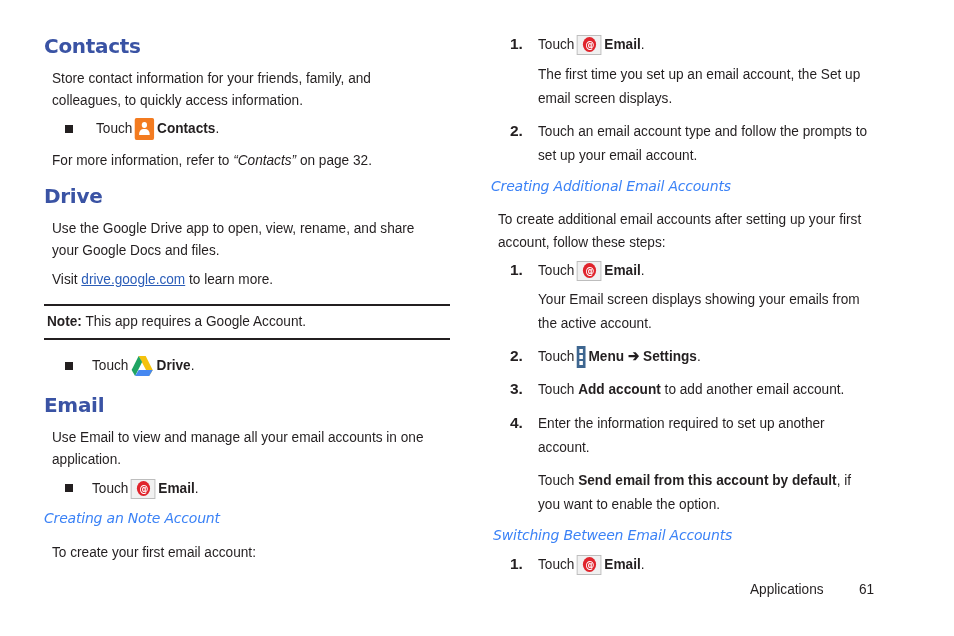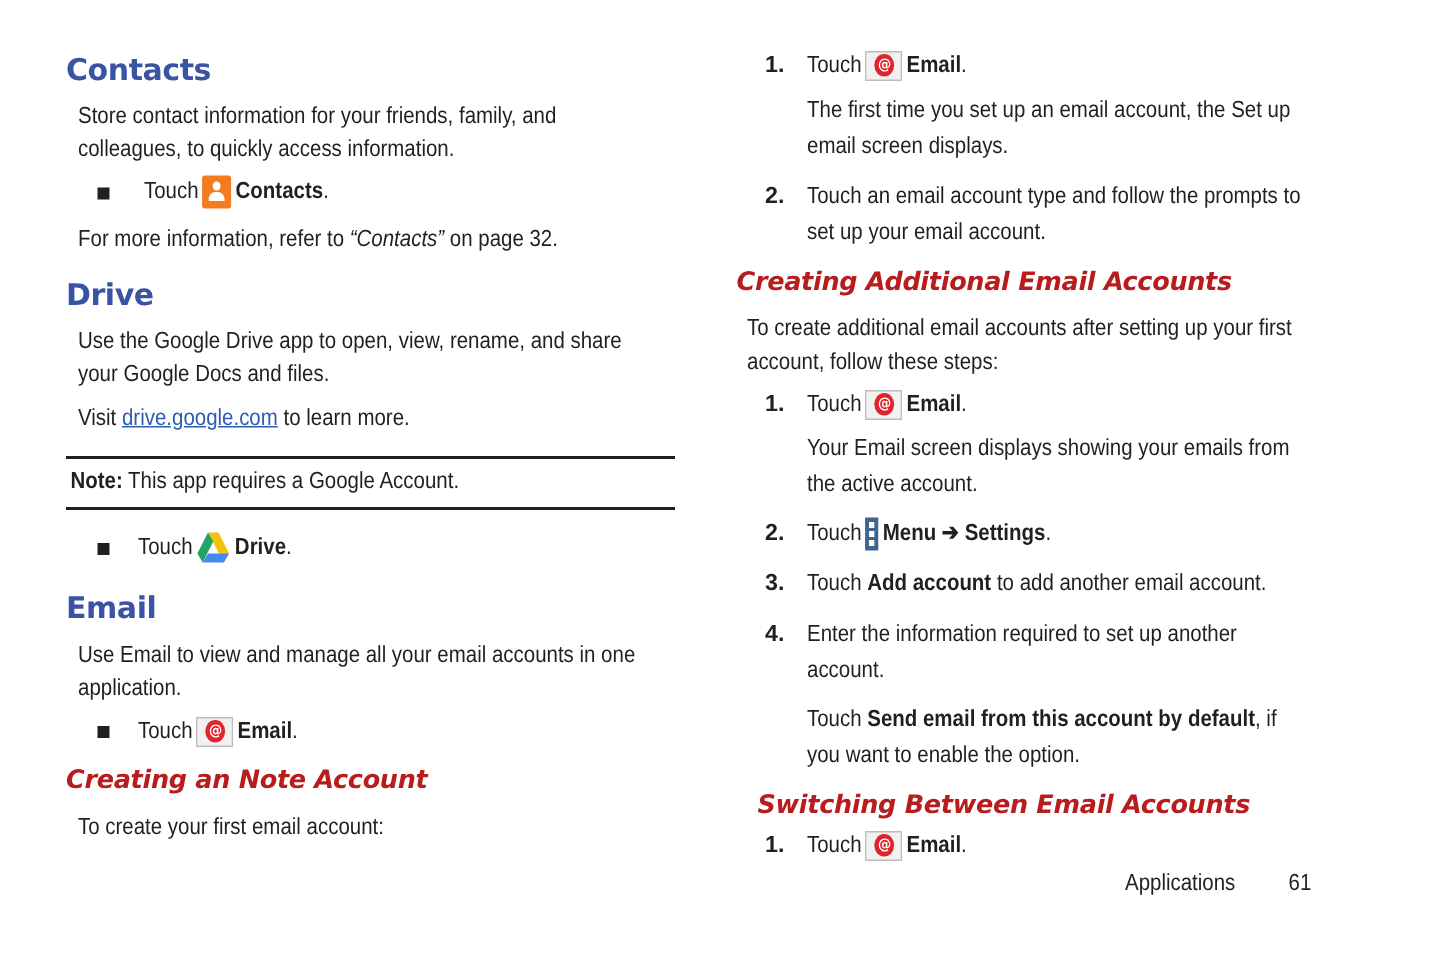--- a/index.html
+++ b/index.html
@@ -1,20 +1,20 @@
 <!DOCTYPE html>
 <html><head>
 <meta charset="utf-8">
 <style>
   html, body { margin:0; padding:0; background:#ffffff; }
   body { width:954px; height:636px; position:relative; overflow:hidden;
          font-family:"Liberation Sans Narrow","Liberation Sans", sans-serif; color:#231f20; }
   .abs { position:absolute; white-space:nowrap; }
   .h1 { font-family:"DejaVu Sans", sans-serif; font-weight:bold; color:#3a53a4; font-size:20px; letter-spacing:-0.3px; }
-  .h2 { font-family:"DejaVu Sans", sans-serif; font-weight:bold; font-style:italic; color:#b91c1c; font-size:17px; letter-spacing:-0.2px; }
+  .h2 { font-family:"DejaVu Sans", sans-serif; font-weight:normal; font-style:italic; color:#3b82f6; font-size:14px; letter-spacing:-0.2px; }
   .p { font-size:15.5px; line-height:22px; transform-origin:left top; transform:scaleX(0.88); }
   .b { font-weight:bold; }
   .i { font-style:italic; }
   a { color:#2b5db8; text-decoration:underline; }
   .bullet { position:absolute; width:8px; height:8px; background:#231f20; }
   .num { font-weight:bold; font-size:15.5px; }
   .rule { position:absolute; left:44px; width:406px; height:2px; background:#231f20; }
   .icon { display:inline-block; vertical-align:middle; margin:0 3px; }
   .ic-contacts { width:22px; height:22px; background:#f37b20; border-radius:2px; position:relative; }
   .ic-contacts::before { content:""; position:absolute; left:8px; top:4px; width:6px; height:6px; border-radius:50%; background:#fff; }
@@ -101,20 +101,20 @@
 </div>
 
 <div class="abs num" style="left:510px;top:414px;">4.</div>
 <div class="abs p" style="left:538px;top:412px;">Enter the information required to set up another</div>
 <div class="abs p" style="left:538px;top:436px;">account.</div>
 <div class="abs p" style="left:538px;top:469px;">
   <span>Touch </span><span class="b">Send email from this account by default</span><span>, if</span>
 </div>
 <div class="abs p" style="left:538px;top:493px;">you want to enable the option.</div>
 
-<div class="abs h2" style="left:505px;top:527px;">Switching Between Email Accounts</div>
+<div class="abs h2" style="left:493px;top:527px;">Switching Between Email Accounts</div>
 <div class="abs num" style="left:510px;top:555px;">1.</div>
 <div class="abs p" style="left:538px;top:553px;">
   <span>Touch</span><span class="icon ic-email"></span><span class="b">Email</span>.
 </div>
 
 <div class="abs p" style="left:750px;top:578px;">Applications</div>
 <div class="abs p" style="left:859px;top:578px;">61</div>
 
 </body></html>

